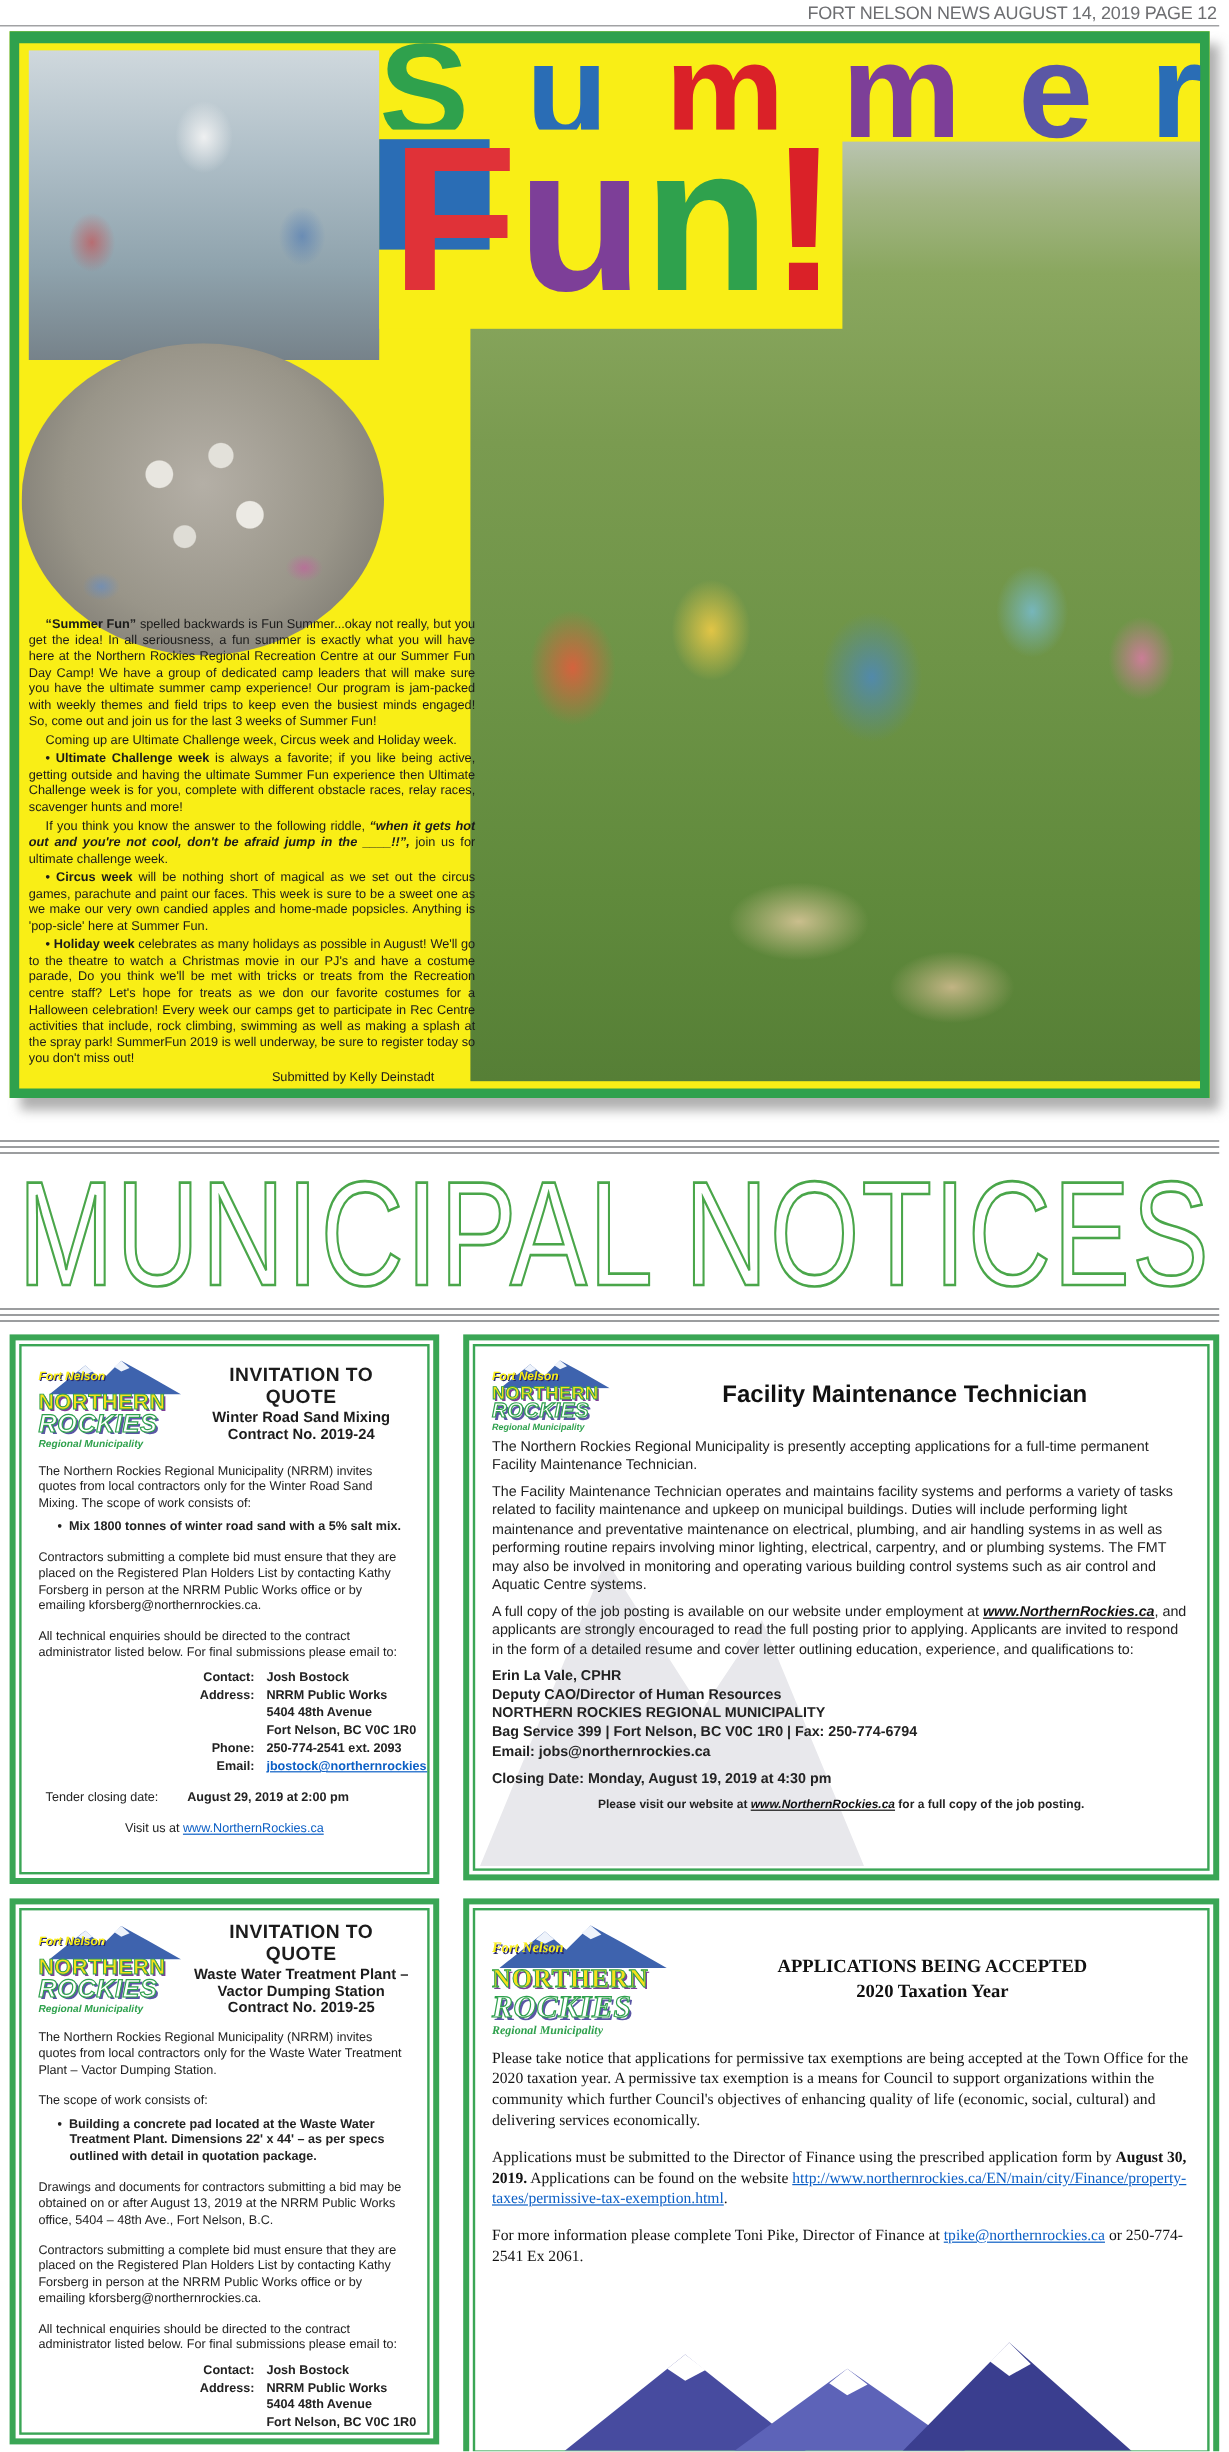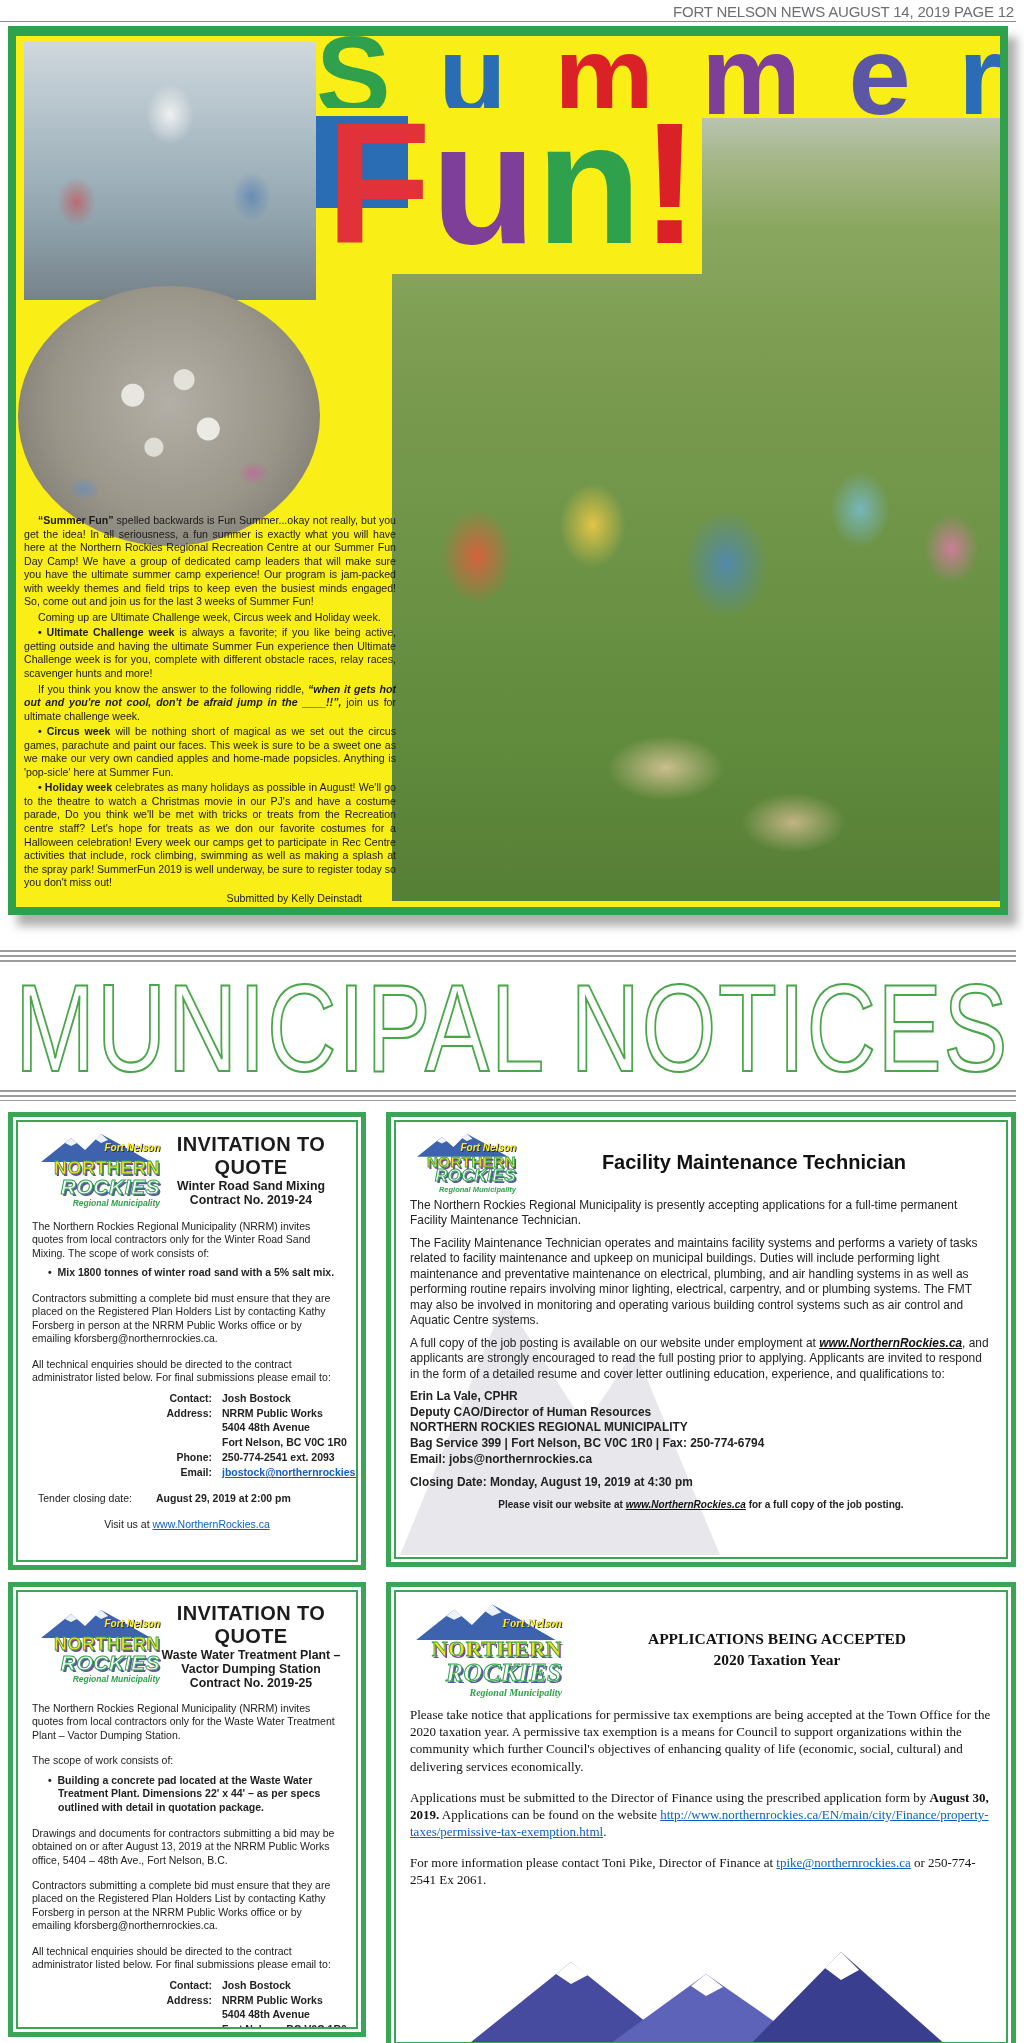--- a/index.html
+++ b/index.html
@@ -59,21 +59,21 @@
   .mn-wrap{position:absolute;left:7px;top:972px;width:1010px;height:114px;}
   .mn-text{font-family:"Liberation Sans",sans-serif;font-size:124px;fill:none;stroke:#4aa64a;stroke-width:2.2px;letter-spacing:2px;}
   
   .notice{position:absolute;box-sizing:border-box;border:5px solid #3aa655;background:#fff;padding:3px;}
   .notice-inner{box-sizing:border-box;border:2px solid #3aa655;height:100%;padding:10px 14px;position:relative;overflow:hidden;}
   .box-winter{left:8px;top:1112px;width:358px;height:458px;}
   .box-fmt{left:386px;top:1112px;width:630px;height:455px;}
   .box-waste{left:8px;top:1582px;width:358px;height:455px;}
   .box-tax{left:386px;top:1582px;width:630px;height:470px;}
   
-  .nr-logo{position:relative;text-align:right;flex:none;}
+  .nr-logo{position:relative;text-align:left;flex:none;}
   .logo-md{width:128px;}
   .logo-sm{width:106px;}
   .logo-lg{width:152px;}
   .logo-mtn{display:block;width:86%;margin:0 auto;}
   .logo-lg .logo-mtn{width:92%;}
   .logo-banner{position:absolute;top:10px;left:0;width:100%;color:#f9ee16;font-style:italic;font-weight:bold;
      font-size:10px;text-shadow:1px 1px 0 #27276e;}
   .logo-lg .logo-banner{font-size:12px;top:14px;}
   .logo-n1{color:#f6e11c;font-weight:bold;font-size:18px;letter-spacing:.5px;margin-top:-4px;
      -webkit-text-stroke:.8px #2fa14d;text-shadow:1.5px 1.5px 0 #7d3f98;}
@@ -82,21 +82,21 @@
   .logo-tag{color:#2fa14d;font-weight:bold;font-style:italic;font-size:8.5px;margin-top:-1px;}
   .logo-sm .logo-n1{font-size:15px;}
   .logo-sm .logo-n2{font-size:17px;}
   .logo-sm .logo-tag{font-size:7.5px;}
   .logo-lg .logo-n1{font-size:22px;}
   .logo-lg .logo-n2{font-size:26px;}
   .logo-lg .logo-tag{font-size:10px;}
   
   .q-head{display:flex;align-items:center;margin-bottom:6px;}
   .q-titles{flex:1;text-align:center;font-weight:bold;}
-  .q-t1{font-size:20px;letter-spacing:.4px;}
+  .q-t1{font-size:16px;letter-spacing:.4px;}
   .q-t2{font-size:12.3px;}
   .q-body{font-size:10.5px;line-height:1.28;color:#222;}
   .q-body p{margin:12px 0 6px 0;}
   .q-bullet{font-weight:bold;margin:2px 0 7px 26px;text-indent:-10px;font-size:10.5px;line-height:1.3;}
   .contact{display:grid;grid-template-columns:62px auto;column-gap:10px;margin-left:118px;
      font-weight:bold;font-size:10.5px;line-height:1.42;}
   .c-label{text-align:right;}
   .tender{display:flex;margin-top:12px;font-size:10.5px;}
   .tender .t-label{width:118px;flex:none;padding-left:6px;}
   .tender .t-value{font-weight:bold;}
@@ -320,21 +320,21 @@
           <div class="logo-tag">Regional Municipality</div>
         </div>
         <div class="tax-titles">
           <div>APPLICATIONS BEING ACCEPTED</div>
           <div>2020 Taxation Year</div>
         </div>
       </div>
       <div class="tax-body">
         <p>Please take notice that applications for permissive tax exemptions are being accepted at the Town Office for the 2020 taxation year.  A permissive tax exemption is a means for Council to support organizations within the community which further Council's objectives of enhancing quality of life (economic, social, cultural) and delivering services economically.</p>
         <p><span>Applications must be submitted to the Director of Finance using the prescribed application form by </span><span class="b">August 30, 2019.</span><span>  Applications can be found on the website </span><span class="link">http://www.northernrockies.ca/EN/main/city/Finance/property-taxes/permissive-tax-exemption.html</span><span>.</span></p>
-        <p><span>For more information please contact Toni Pike, Director of Finance at </span><span class="link">tpike@northernrockies.ca</span><span> or 250-774-2541 Ex 2061.</span></p>
+        <p><span>For more information please complete Toni Pike, Director of Finance at </span><span class="link">tpike@northernrockies.ca</span><span> or 250-774-2541 Ex 2061.</span></p>
       </div>
       <svg class="tax-mtns" width="500" height="112" viewBox="0 0 500 112">
         <polygon points="0,112 115,20 230,112" fill="#474b9f"></polygon>
         <polygon points="100,32 115,20 132,33 115,42" fill="#ffffff"></polygon>
         <polygon points="140,112 250,32 365,112" fill="#5d63b8"></polygon>
         <polygon points="235,44 250,32 267,45 250,54" fill="#ffffff"></polygon>
         <polygon points="285,112 385,10 500,112" fill="#3a3e8f"></polygon>
         <polygon points="369,26 385,10 403,28 385,38" fill="#ffffff"></polygon>
       </svg>
     </div>

